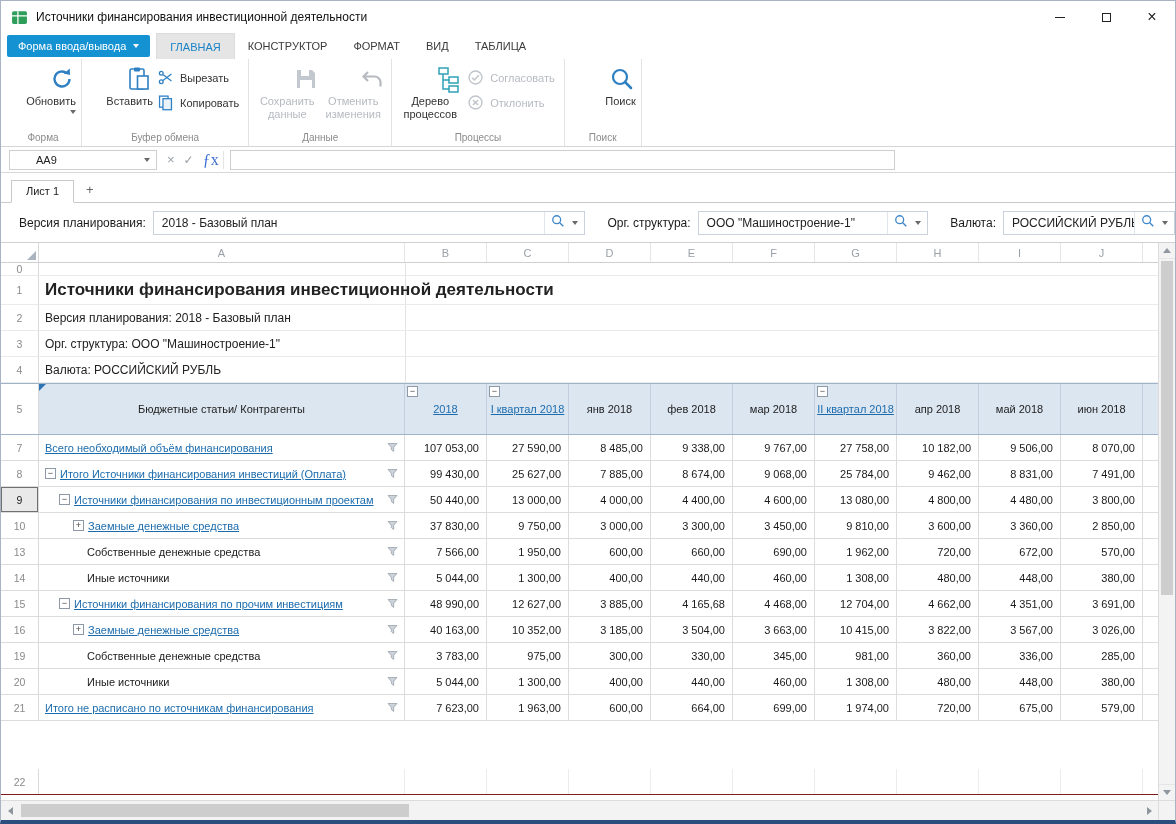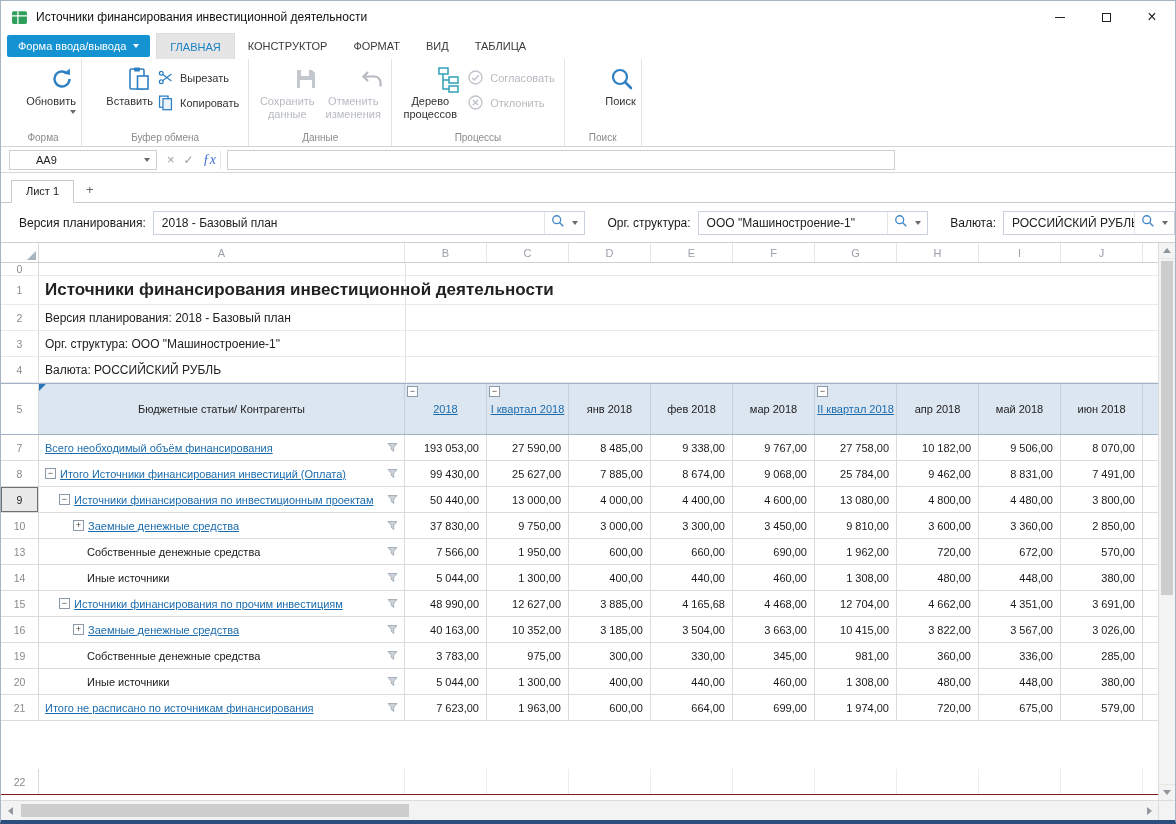--- a/index.html
+++ b/index.html
@@ -44,21 +44,21 @@
   .btn-small.disabled{color:#b6bac0;}
 
   
   .formulabar{height:26px;display:flex;align-items:center;padding:2px 8px;gap:6px;background:#fff;
     border-bottom:1px solid #d8d8d8;}
   .namebox{width:148px;height:20px;border:1px solid #cfcfcf;display:flex;align-items:center;
     font-size:11px;padding:0 6px 0 26px;justify-content:space-between;}
   .fb-icons{display:flex;align-items:center;gap:9px;padding:0 4px;border-right:1px solid #e4e4e4;height:18px;}
   .fb-x{color:#9aa0a6;font-size:13px;}
   .fb-check{color:#9aa0a6;font-size:12px;}
-  .fb-fx{color:#3f6fd1;font-size:14px;font-style:italic;font-family:"Liberation Serif",serif;}
+  .fb-fx{color:#3f6fd1;font-size:16px;font-family:"Liberation Serif",serif;}
   .fb-input{flex:1;height:20px;border:1px solid #cfcfcf;margin-right:272px;background:#fff;}
 
   
   .sheettabs{height:30px;display:flex;align-items:flex-end;padding-left:10px;background:#fff;
     border-bottom:1px solid #c9c9c9;}
   .sheet-tab{border:1px solid #c9c9c9;border-bottom:1px solid #fff;margin-bottom:-1px;
     padding:4px 14px 5px;font-size:11px;background:#fff;color:#222;}
   .add-tab{padding:3px 12px 5px;font-size:13px;color:#666;}
 
   
@@ -439,21 +439,21 @@
         <div class="hcell hfill"></div>
       </div>
       <div class="drow">
         <div class="gut">7</div>
         <div class="dlabel" style="padding-left: 6px;">
           <span class="dlink">Всего необходимый объём финансирования</span>
           <span class="flt"><svg width="11" height="11" viewBox="0 0 11 11">
               <path d="M1 1.5h9L6.7 5.2v4.3L4.3 7.6V5.2z" fill="#cdd3da" stroke="#98a1ab" stroke-width="0.8"></path>
             </svg></span>
         </div>
-        <div class="dval">193 053,00</div>
+        <div class="dval">107 053,00</div>
         <div class="dval">27 590,00</div>
         <div class="dval">8 485,00</div>
         <div class="dval">9 338,00</div>
         <div class="dval">9 767,00</div>
         <div class="dval">27 758,00</div>
         <div class="dval">10 182,00</div>
         <div class="dval">9 506,00</div>
         <div class="dval">8 070,00</div>
         <div class="dfill"></div>
       </div>

